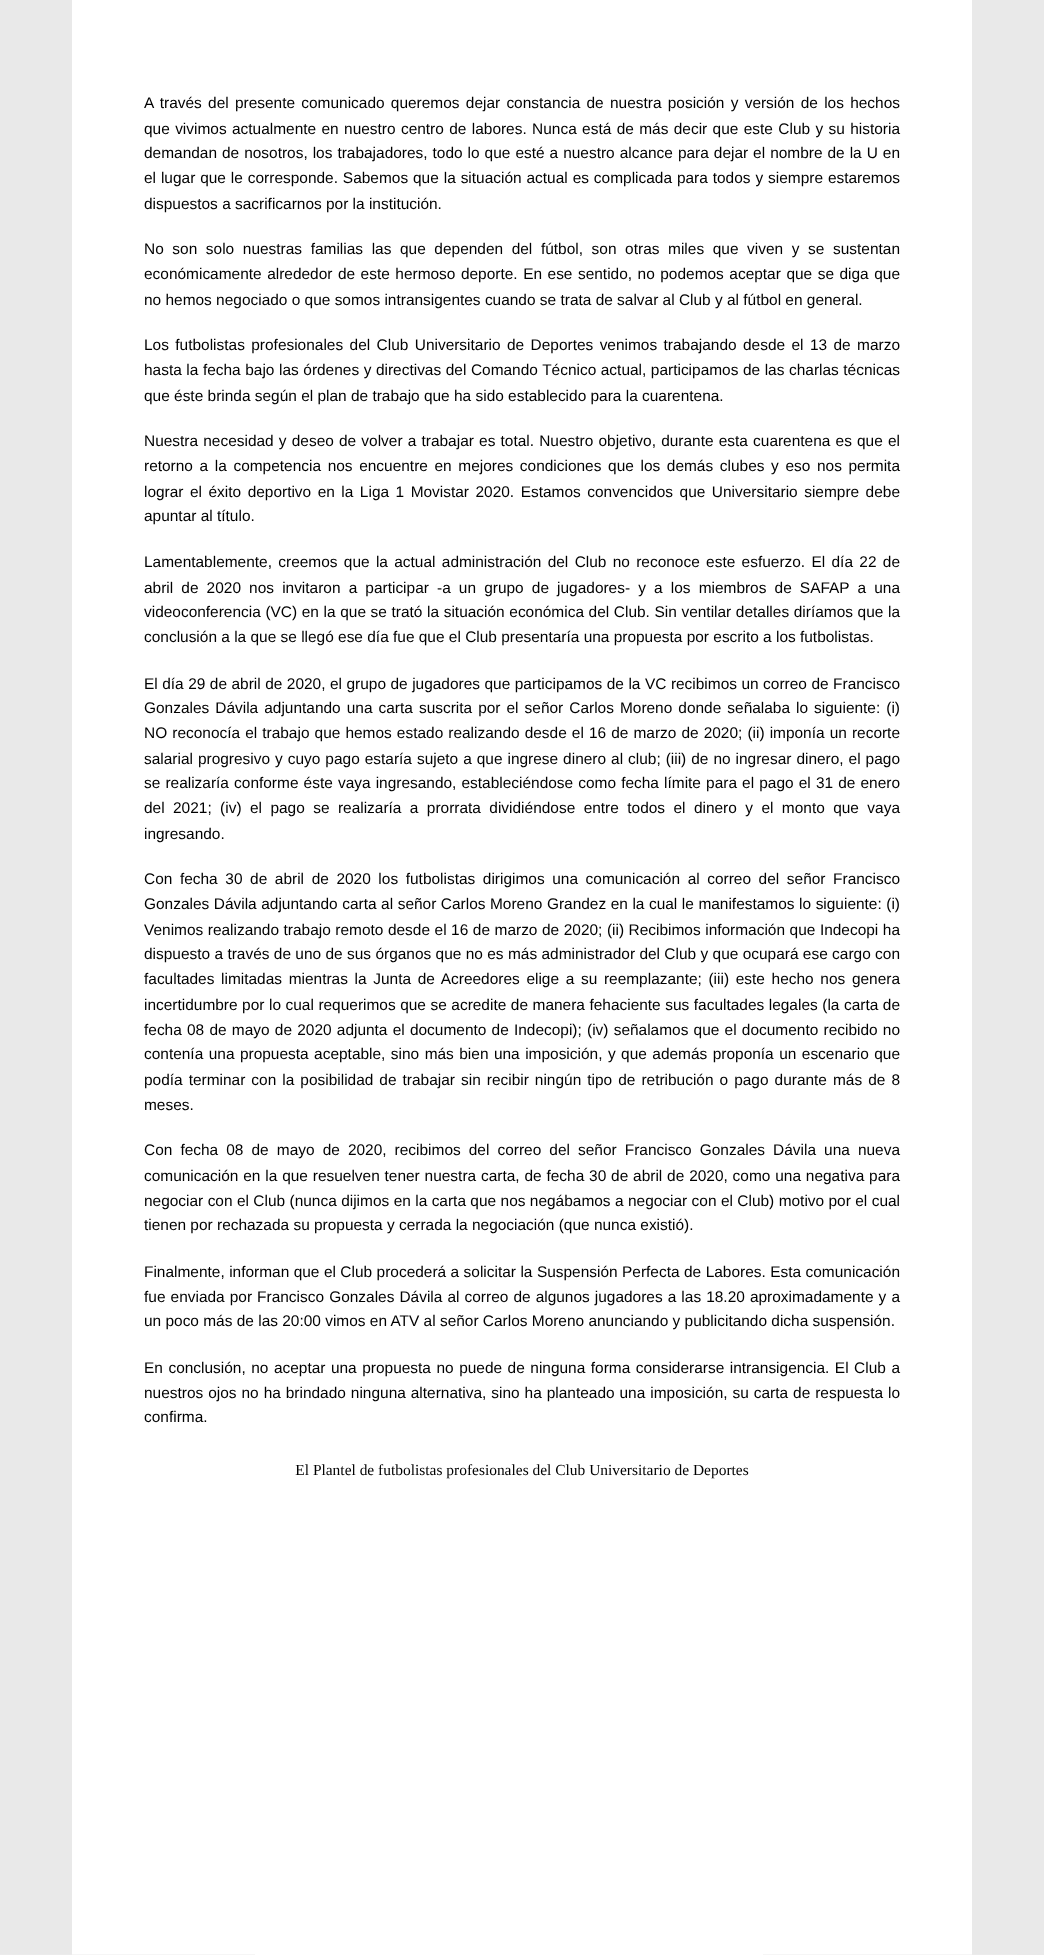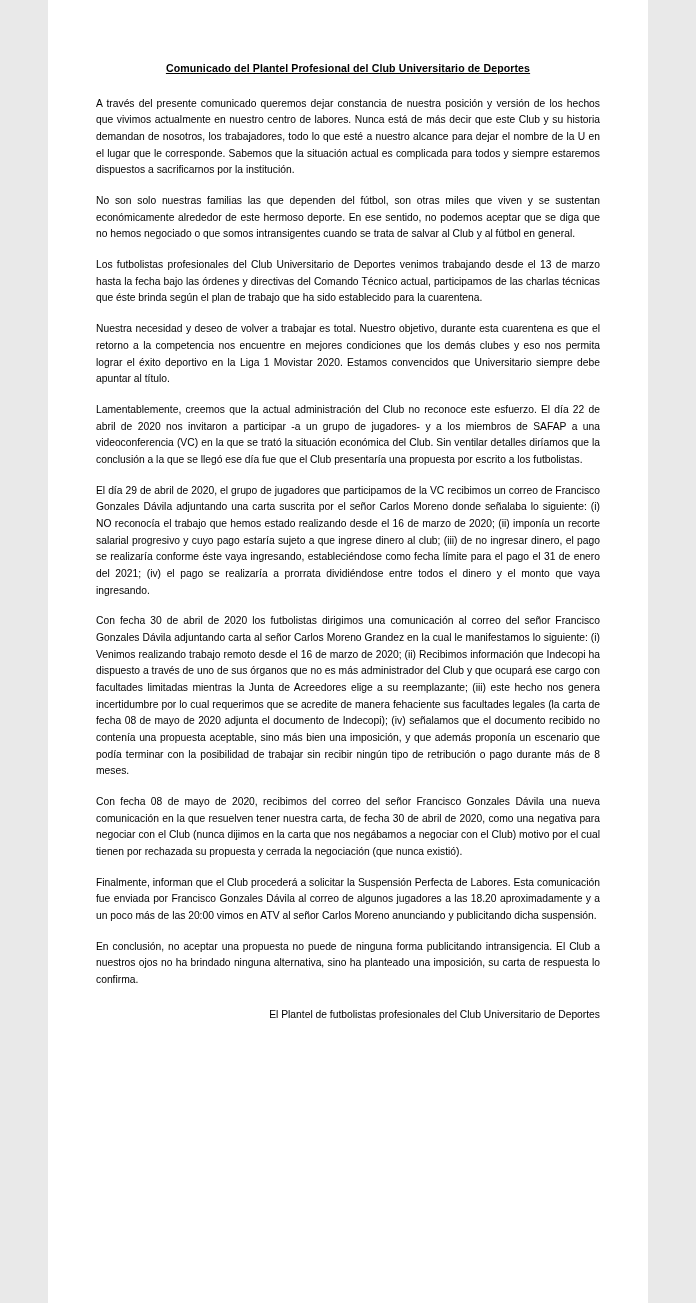--- a/index.html
+++ b/index.html
@@ -45,22 +45,23 @@
     font-size: 10.3px;
     line-height: 1.62;
     color: #000;
     margin: 0 0 14px 0;
     hyphens: none;
   }
   .para:last-child {
     margin-bottom: 0;
   }
   .closing {
-    text-align: right;
+    text-align: center;
     margin-top: 18px;
+    font-family: Liberation Serif, serif;
   }
   .edge-left {
     position: absolute;
     left: 0;
     top: 0;
     width: 48px;
     height: 1303px;
     background: #e9e9e9;
   }
   .edge-right {
@@ -74,29 +75,28 @@
 </style>
 </head>
 <body>
 
 <div class="page">
   <div class="edge-left"></div>
   <div class="edge-right"></div>
 
   <div class="sheet">
 
-    <h1 class="doc-title">Comunicado del Plantel Profesional del Club Universitario de Deportes</h1>
 
     <p class="para">A través del presente comunicado queremos dejar constancia de nuestra posición y versión de los hechos que vivimos actualmente en nuestro centro de labores. Nunca está de más decir que este Club y su historia demandan de nosotros, los trabajadores, todo lo que esté a nuestro alcance para dejar el nombre de la U en el lugar que le corresponde. Sabemos que la situación actual es complicada para todos y siempre estaremos dispuestos a sacrificarnos por la institución.</p>
     <p class="para">No son solo nuestras familias las que dependen del fútbol, son otras miles que viven y se sustentan económicamente alrededor de este hermoso deporte. En ese sentido, no podemos aceptar que se diga que no hemos negociado o que somos intransigentes cuando se trata de salvar al Club y al fútbol en general.</p>
     <p class="para">Los futbolistas profesionales del Club Universitario de Deportes venimos trabajando desde el 13 de marzo hasta la fecha bajo las órdenes y directivas del Comando Técnico actual, participamos de las charlas técnicas que éste brinda según el plan de trabajo que ha sido establecido para la cuarentena.</p>
     <p class="para">Nuestra necesidad y deseo de volver a trabajar es total. Nuestro objetivo, durante esta cuarentena es que el retorno a la competencia nos encuentre en mejores condiciones que los demás clubes y eso nos permita lograr el éxito deportivo en la Liga 1 Movistar 2020. Estamos convencidos que Universitario siempre debe apuntar al título.</p>
     <p class="para">Lamentablemente, creemos que la actual administración del Club no reconoce este esfuerzo. El día 22 de abril de 2020 nos invitaron a participar -a un grupo de jugadores- y a los miembros de SAFAP a una videoconferencia (VC) en la que se trató la situación económica del Club. Sin ventilar detalles diríamos que la conclusión a la que se llegó ese día fue que el Club presentaría una propuesta por escrito a los futbolistas.</p>
     <p class="para">El día 29 de abril de 2020, el grupo de jugadores que participamos de la VC recibimos un correo de Francisco Gonzales Dávila adjuntando una carta suscrita por el señor Carlos Moreno donde señalaba lo siguiente: (i) NO reconocía el trabajo que hemos estado realizando desde el 16 de marzo de 2020; (ii) imponía un recorte salarial progresivo y cuyo pago estaría sujeto a que ingrese dinero al club; (iii) de no ingresar dinero, el pago se realizaría conforme éste vaya ingresando, estableciéndose como fecha límite para el pago el 31 de enero del 2021; (iv) el pago se realizaría a prorrata dividiéndose entre todos el dinero y el monto que vaya ingresando.</p>
     <p class="para">Con fecha 30 de abril de 2020 los futbolistas dirigimos una comunicación al correo del señor Francisco Gonzales Dávila adjuntando carta al señor Carlos Moreno Grandez en la cual le manifestamos lo siguiente: (i) Venimos realizando trabajo remoto desde el 16 de marzo de 2020; (ii) Recibimos información que Indecopi ha dispuesto a través de uno de sus órganos que no es más administrador del Club y que ocupará ese cargo con facultades limitadas mientras la Junta de Acreedores elige a su reemplazante; (iii) este hecho nos genera incertidumbre por lo cual requerimos que se acredite de manera fehaciente sus facultades legales (la carta de fecha 08 de mayo de 2020 adjunta el documento de Indecopi); (iv) señalamos que el documento recibido no contenía una propuesta aceptable, sino más bien una imposición, y que además proponía un escenario que podía terminar con la posibilidad de trabajar sin recibir ningún tipo de retribución o pago durante más de 8 meses.</p>
     <p class="para">Con fecha 08 de mayo de 2020, recibimos del correo del señor Francisco Gonzales Dávila una nueva comunicación en la que resuelven tener nuestra carta, de fecha 30 de abril de 2020, como una negativa para negociar con el Club (nunca dijimos en la carta que nos negábamos a negociar con el Club) motivo por el cual tienen por rechazada su propuesta y cerrada la negociación (que nunca existió).</p>
     <p class="para">Finalmente, informan que el Club procederá a solicitar la Suspensión Perfecta de Labores. Esta comunicación fue enviada por Francisco Gonzales Dávila al correo de algunos jugadores a las 18.20 aproximadamente y a un poco más de las 20:00 vimos en ATV al señor Carlos Moreno anunciando y publicitando dicha suspensión.</p>
-    <p class="para">En conclusión, no aceptar una propuesta no puede de ninguna forma publicitando intransigencia. El Club a nuestros ojos no ha brindado ninguna alternativa, sino ha planteado una imposición, su carta de respuesta lo confirma.</p>
+    <p class="para">En conclusión, no aceptar una propuesta no puede de ninguna forma considerarse intransigencia. El Club a nuestros ojos no ha brindado ninguna alternativa, sino ha planteado una imposición, su carta de respuesta lo confirma.</p>
 
     <p class="para closing">El Plantel de futbolistas profesionales del Club Universitario de Deportes</p>
 
   </div>
 </div>
 
 </body></html>

